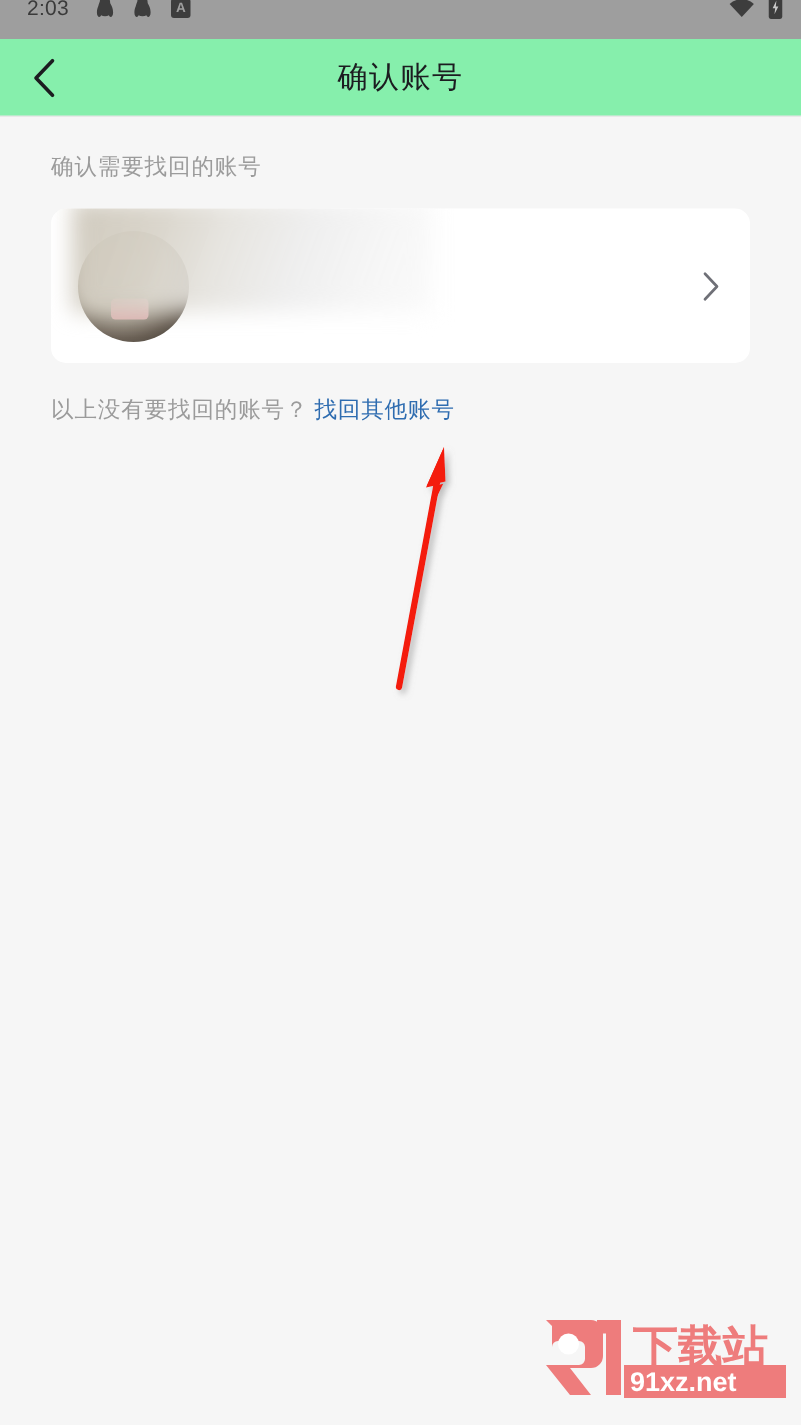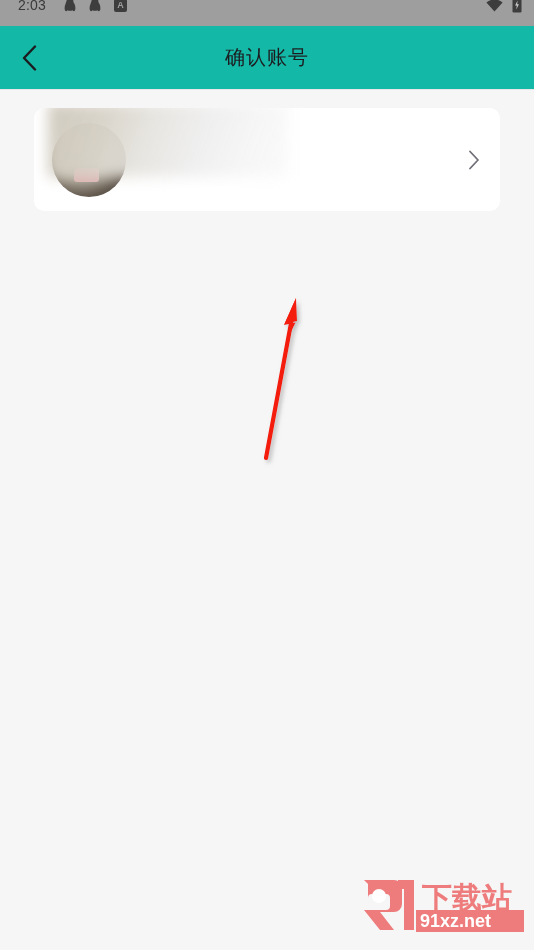--- a/index.html
+++ b/index.html
@@ -51,22 +51,22 @@
     line-height: 13px;
     text-align: center;
     font-weight: bold;
     font-family: "Liberation Sans", sans-serif;
   }
   .wifi-icon { width: 17px; height: 13px; display: block; }
   .battery-icon { width: 10px; height: 16px; display: block; }
 
   
   .header {
-    height: 64px;
-    background: #14b8a6;
+    height: 52px;
+    background: #86efac;
     border-bottom: 1px solid #e8e8e8;
     display: flex;
     align-items: center;
     position: relative;
   }
   .back-btn {
     width: 58px;
     height: 52px;
     display: flex;
     align-items: center;
@@ -234,34 +234,39 @@
       <svg class="back-chevron" viewBox="0 0 15 26">
         <path d="M13 1.5L2 13l11 11.5" stroke="#1c1c20" stroke-width="2.4" fill="none" stroke-linecap="round" stroke-linejoin="round"></path>
       </svg>
     </span>
   </div>
   <div class="header-title">确认账号</div>
 </div>
 
 <div class="content">
 
+  <div class="section-label">确认需要找回的账号</div>
 
   <div class="account-card">
     <div class="account-main">
       <div class="avatar"></div>
       <div class="account-name"></div>
       <div class="blur-mask"></div>
     </div>
     <span>
       <svg class="card-chevron" viewBox="0 0 12 20">
         <path d="M2 1.5L10 10l-8 8.5" stroke="#6f7077" stroke-width="1.8" fill="none" stroke-linecap="round" stroke-linejoin="round"></path>
       </svg>
     </span>
   </div>
 
+  <div class="recover-row">
+    <span>以上没有要找回的账号？</span>
+    <span class="recover-link">找回其他账号</span>
+  </div>
 
 </div>
 
 <div class="annotation-arrow">
   <svg width="70" height="180" viewBox="0 0 70 180">
     <defs>
       <filter id="sh" x="-40%" y="-40%" width="200%" height="200%">
         <feDropShadow dx="2.5" dy="2.5" stdDeviation="2" flood-color="#8a8a8a" flood-opacity="0.55"></feDropShadow>
       </filter>
     </defs>

